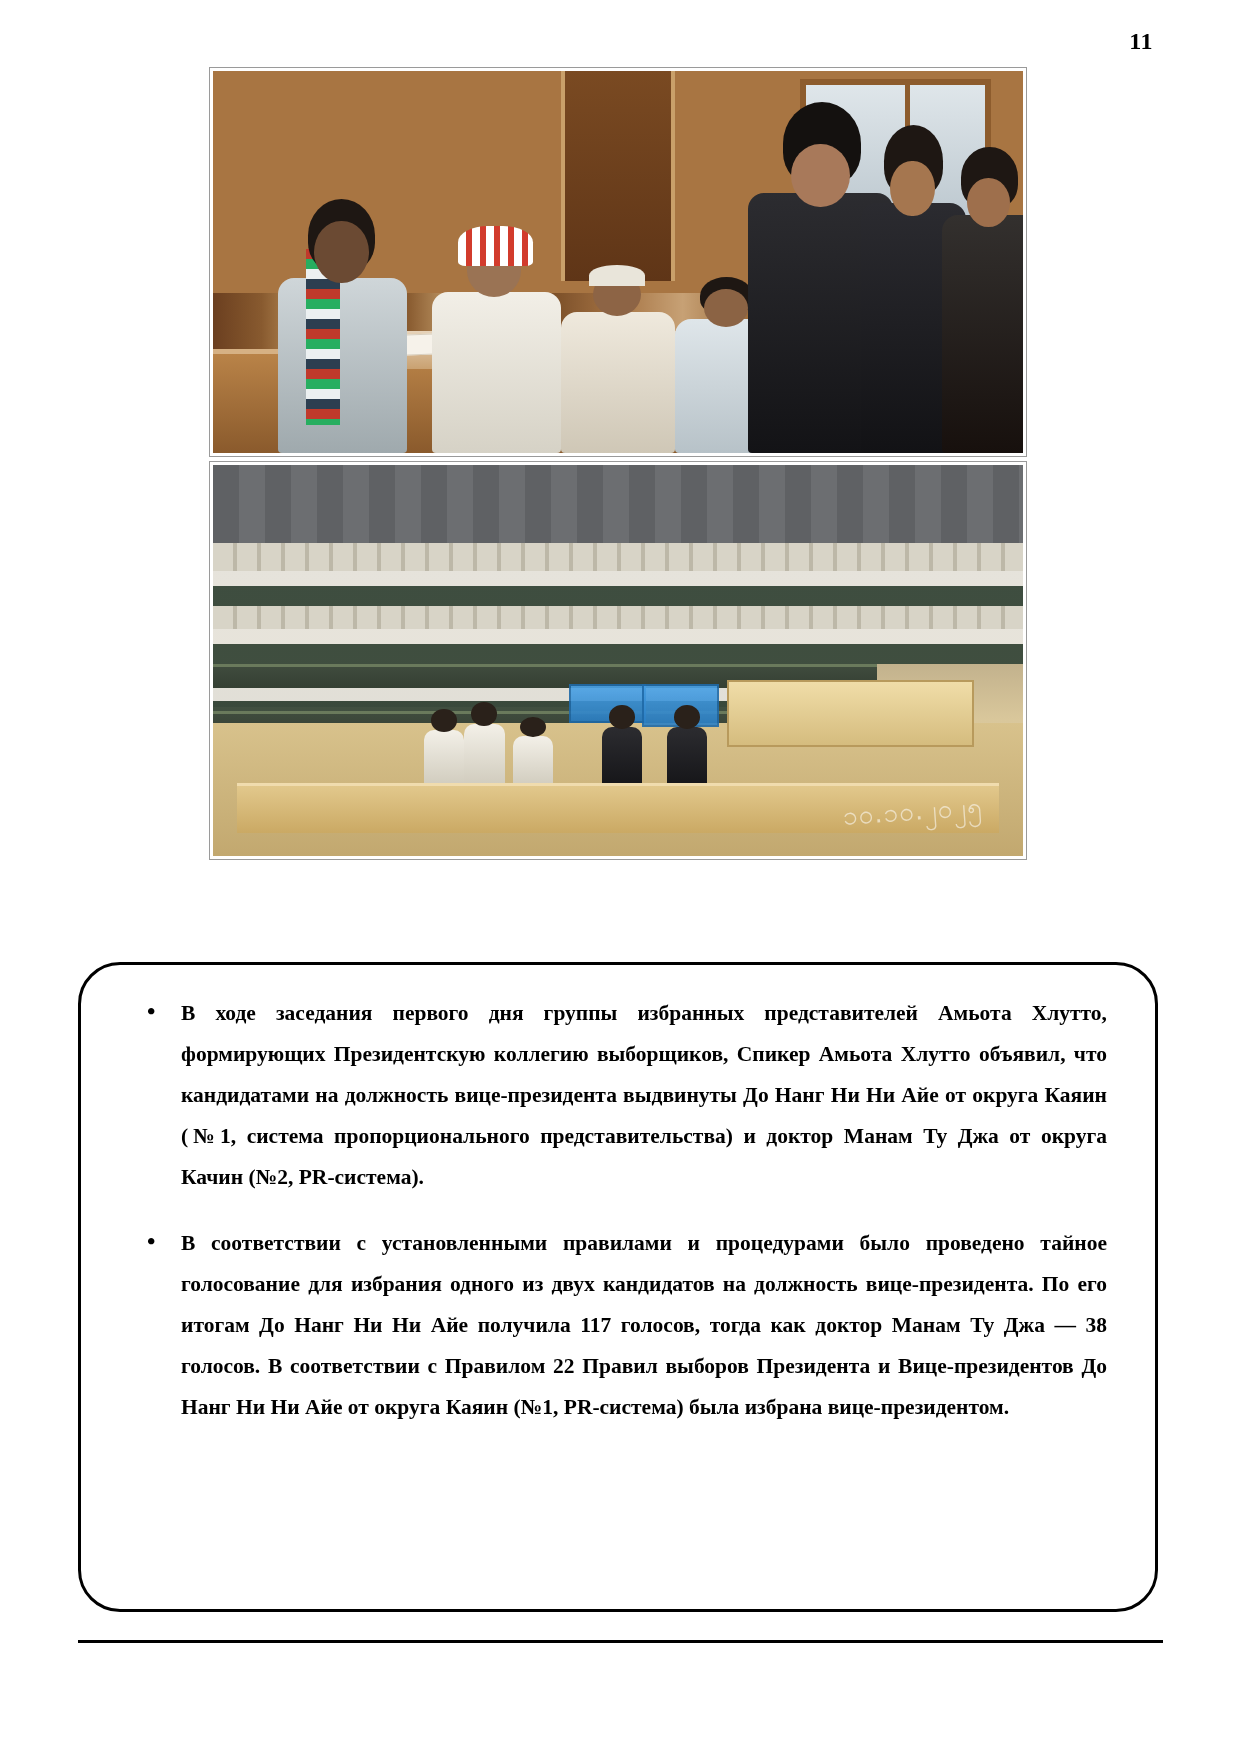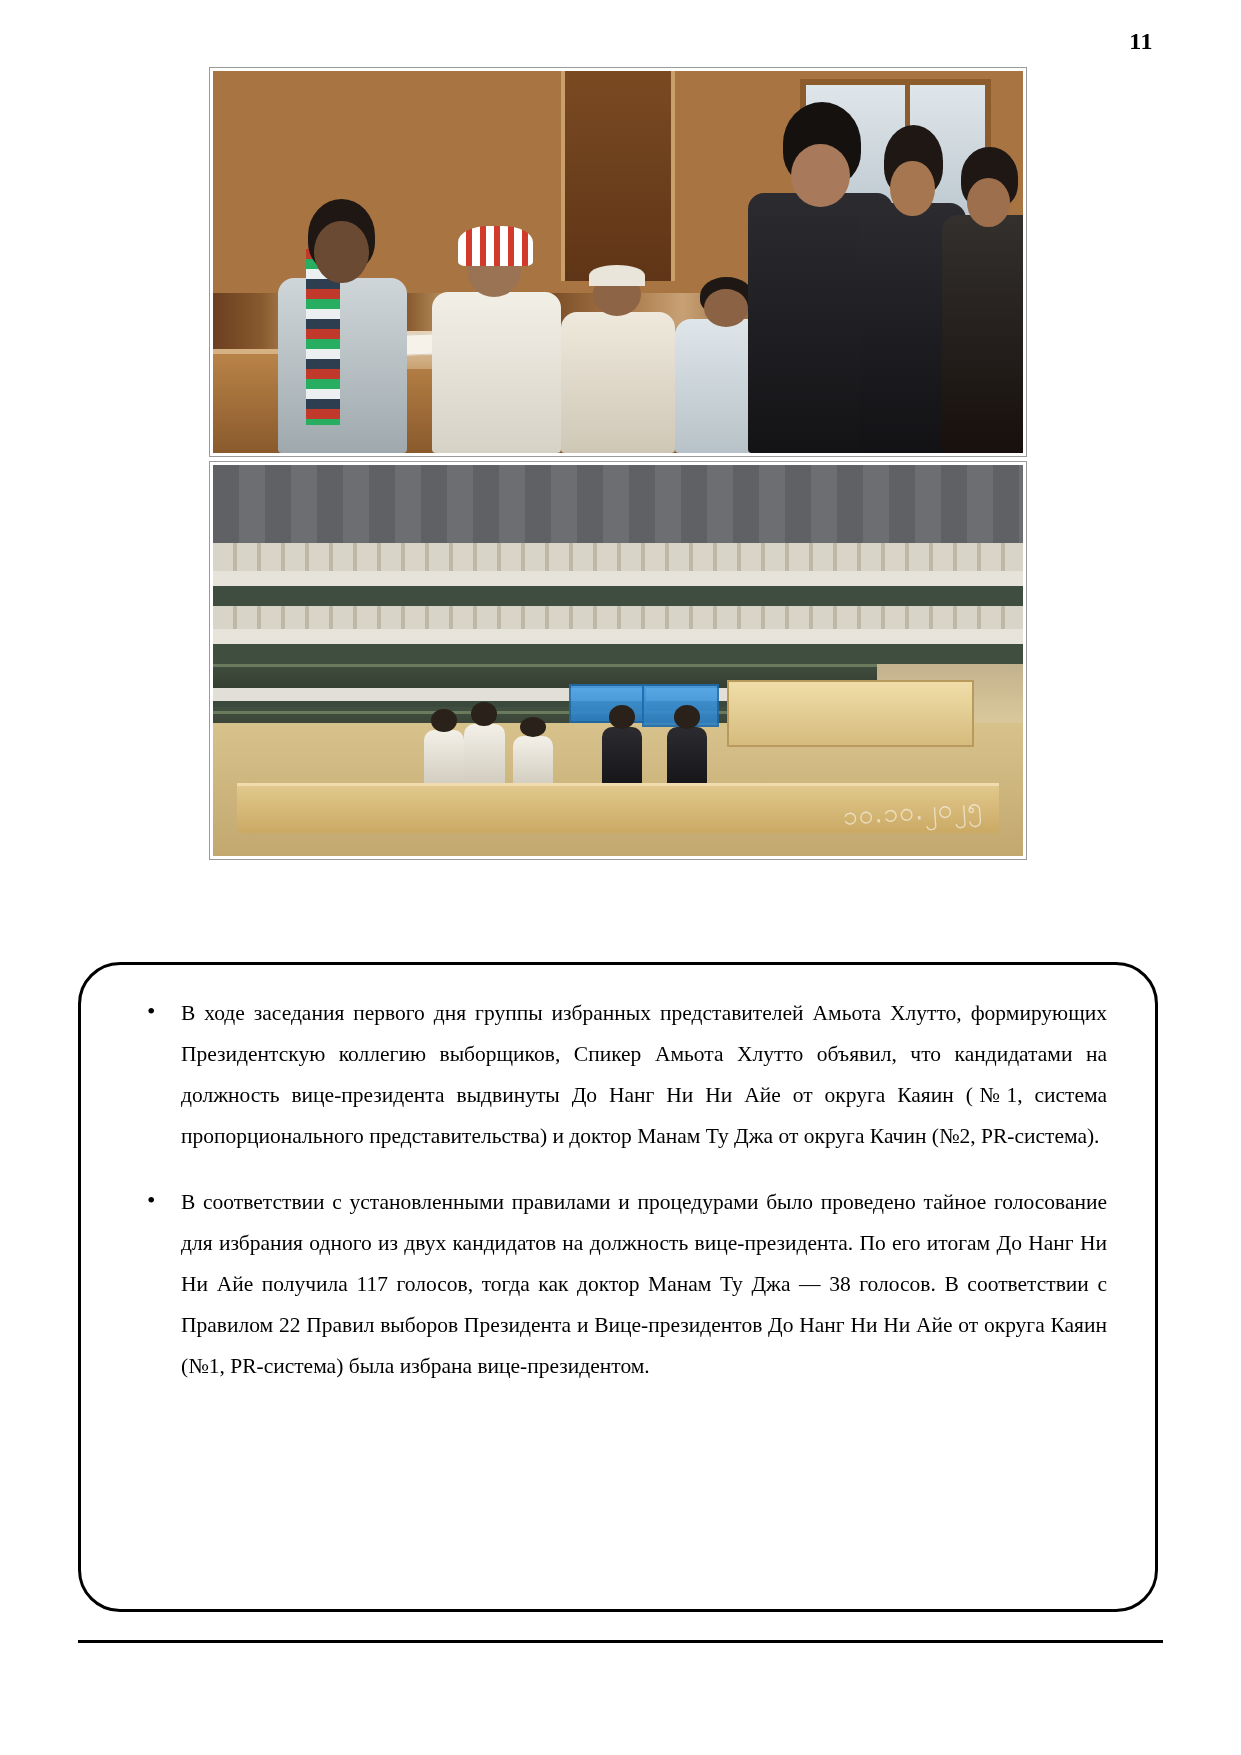--- a/index.html
+++ b/index.html
@@ -258,21 +258,21 @@
     margin: 0;
     padding: 0;
   }
   ul.bullets li {
     position: relative;
     margin: 0 0 22px 0;
     padding-left: 52px;
     font-family: "Liberation Serif", serif;
     font-size: 21.5px;
     line-height: 41px;
-    font-weight: normal;
+    font-weight: bold;
     text-align: justify;
     text-justify: inter-word;
   }
   ul.bullets li:last-child { margin-bottom: 0; margin-top: 25px; }
   ul.bullets li::before {
     content: "\2022";
     position: absolute;
     left: 18px;
     top: -2px;
     font-size: 24px;

